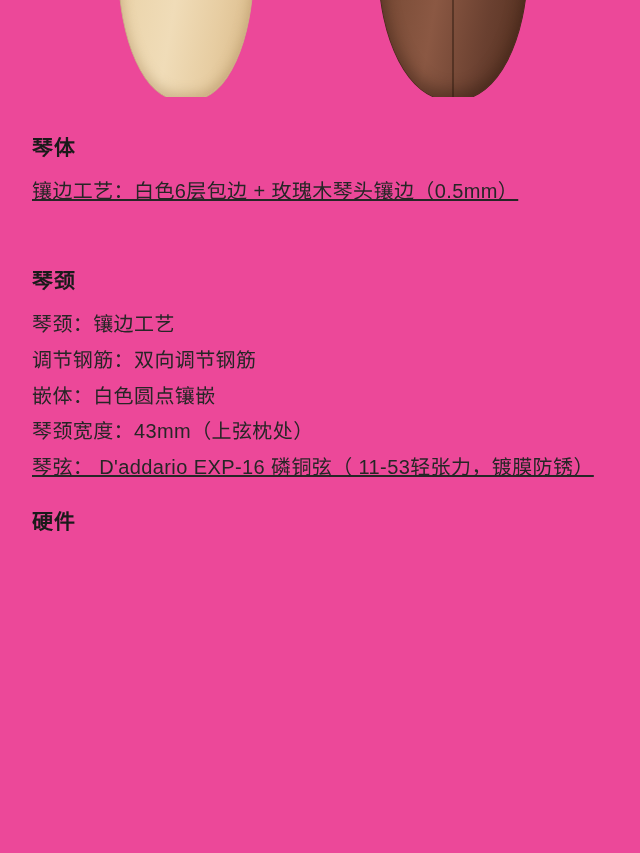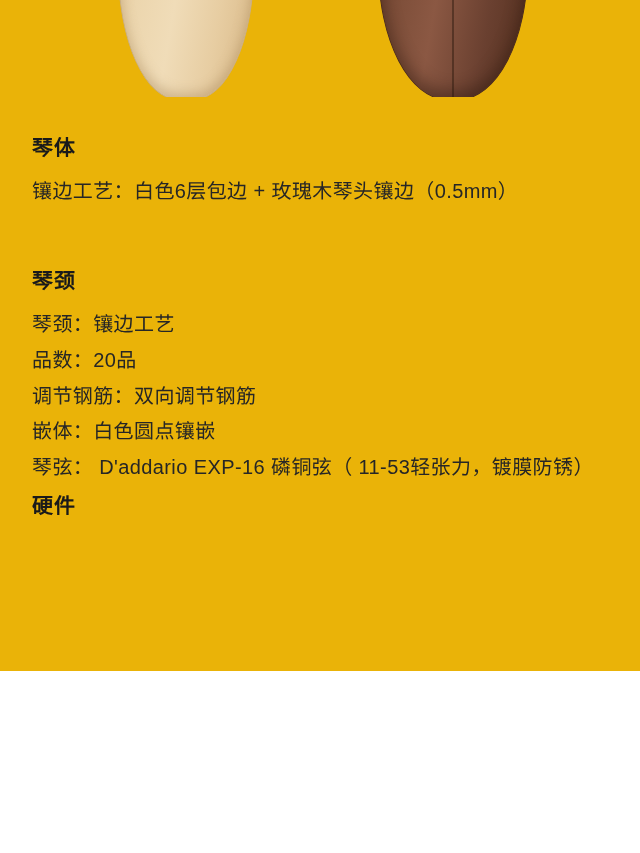--- a/index.html
+++ b/index.html
@@ -9,22 +9,22 @@
   }
   body {
     width: 640px;
     height: 853px;
     overflow: hidden;
     font-family: "Liberation Sans", sans-serif;
   }
   .page {
     position: relative;
     width: 640px;
-    height: 671px;
-    background: #eab308;
+    height: 853px;
+    background: #ec4899;
     box-sizing: border-box;
     overflow: hidden;
   }
 
   .images {
     position: relative;
     height: 97px;
     overflow: hidden;
   }
   .img-strip {
@@ -84,28 +84,29 @@
   .spec-line {
     font-size: 20px;
     color: #262626;
     line-height: 1.78;
     letter-spacing: 0.4px;
     word-break: break-word;
   }
   .spec-line.justified {
     text-align: justify;
     text-align-last: left;
+    text-decoration: underline;
   }
   .spacer-lg { height: 26px; }
   .bottom-title {
     font-size: 21px;
     font-weight: bold;
     color: #1a1a1a;
     letter-spacing: 1px;
-    margin-top: 8px;
+    margin-top: 24px;
     line-height: 1.2;
   }
 </style>
 </head>
 <body>
 
 <div class="page">
 
   <div class="images">
     <div class="img-strip">
@@ -120,20 +121,20 @@
 
   <div class="content">
 
     <div class="section-title first">琴体</div>
     <div class="spec-line justified">镶边工艺：白色6层包边 + 玫瑰木琴头镶边（0.5mm）</div>
 
     <div class="spacer-lg"></div>
 
     <div class="section-title">琴颈</div>
     <div class="spec-line">琴颈：镶边工艺</div>
-    <div class="spec-line">品数：20品</div>
     <div class="spec-line">调节钢筋：双向调节钢筋</div>
     <div class="spec-line">嵌体：白色圆点镶嵌</div>
+    <div class="spec-line">琴颈宽度：43mm（上弦枕处）</div>
     <div class="spec-line justified">琴弦： D'addario EXP-16 磷铜弦（ 11-53轻张力，镀膜防锈）</div>
 
     <div class="bottom-title">硬件</div>
   </div>
 </div>
 
 </body></html>

